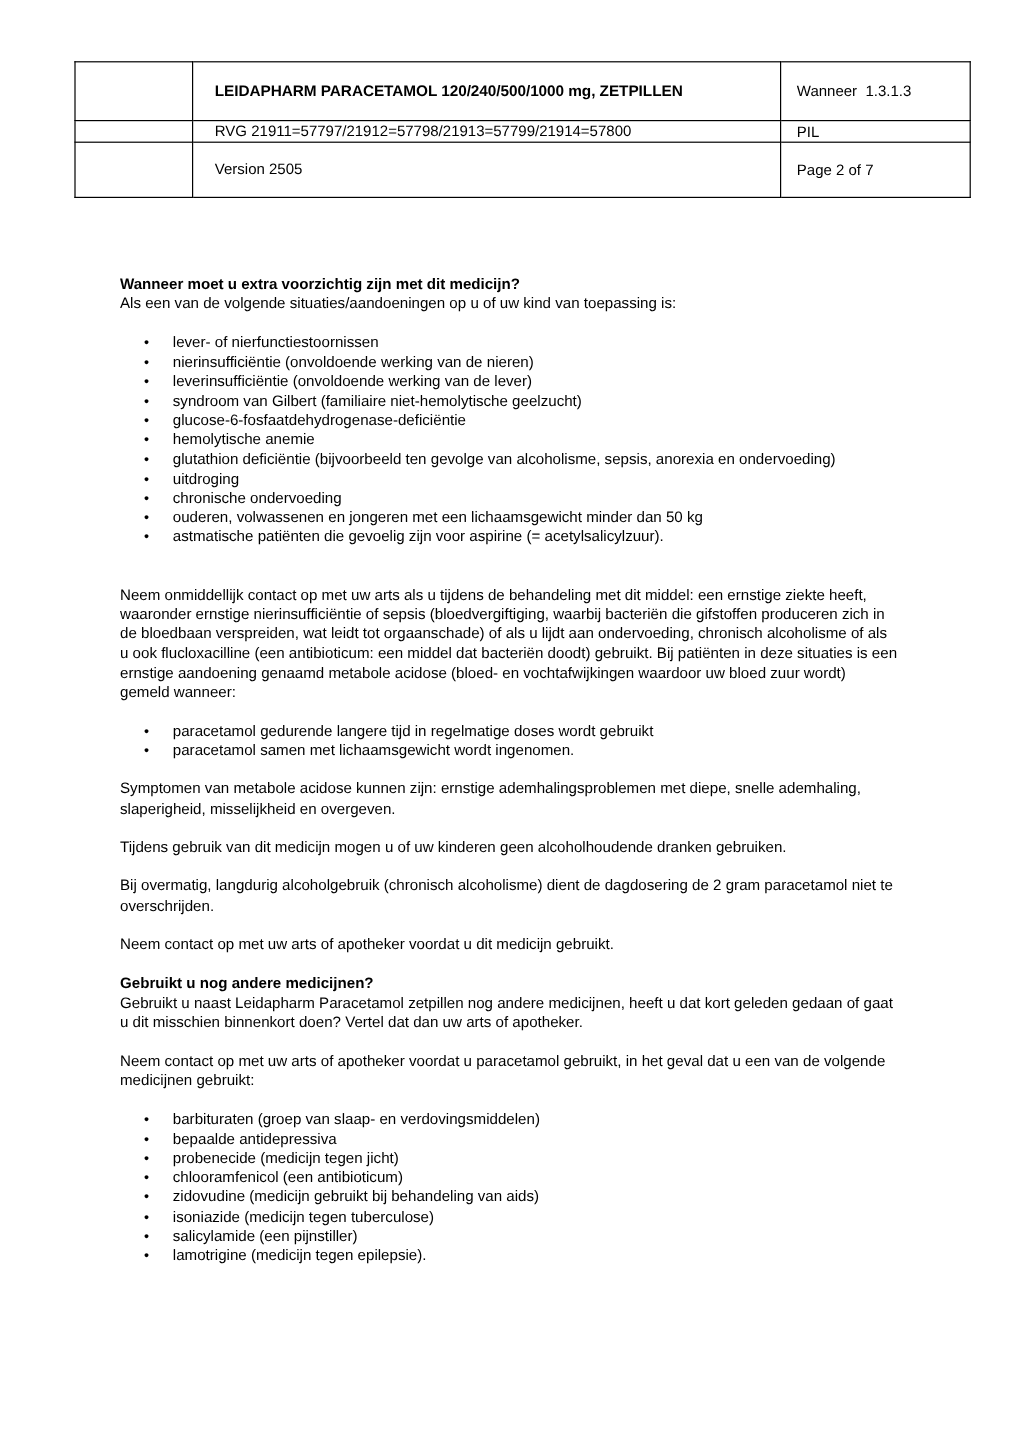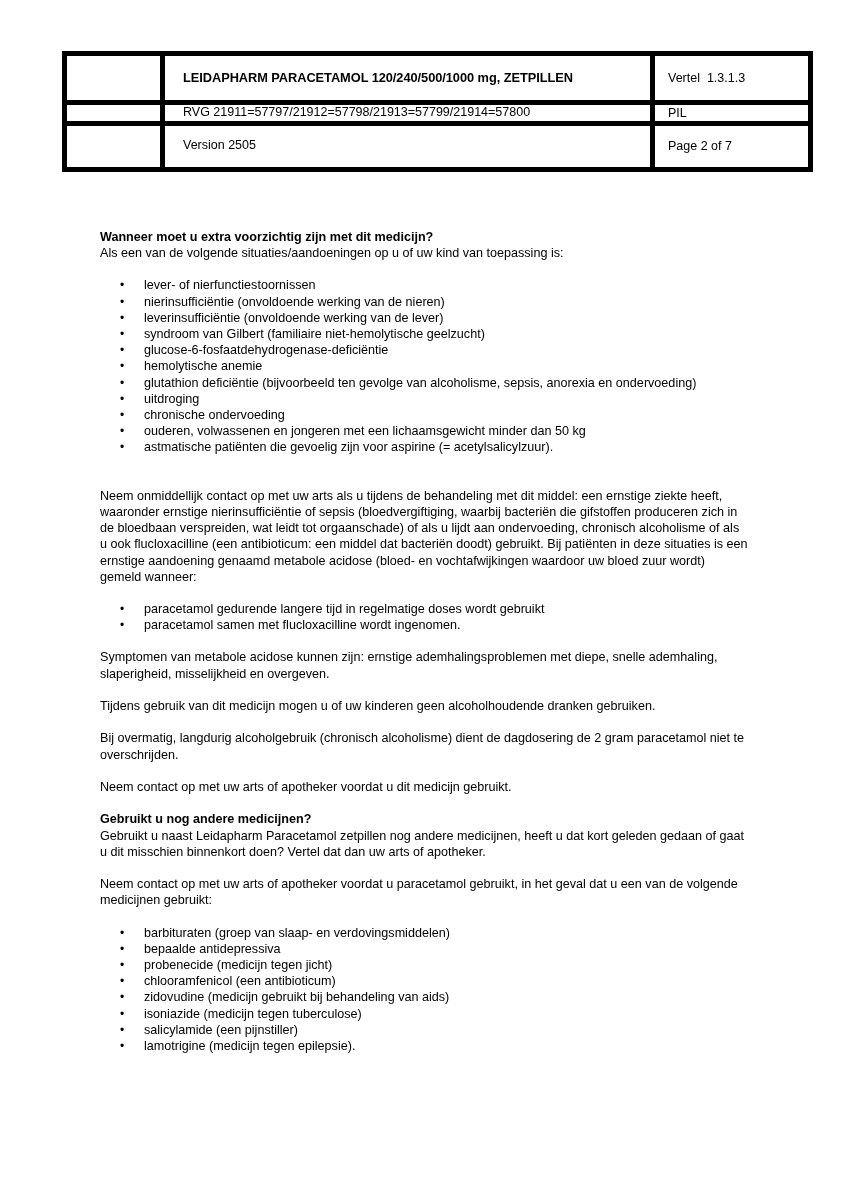--- a/index.html
+++ b/index.html
@@ -29,21 +29,21 @@
   
   .header-table {
     position: absolute;
     left: 62px;
     top: 51px;
     width: 746px;
     border-collapse: collapse;
     table-layout: fixed;
   }
   .header-table td {
-    border: 5px solid #000000;
+    border: 1px solid #000000;
     padding: 0;
     vertical-align: middle;
   }
   .col-logo   { width: 98px; }
   .col-title  { width: 490px; }
   .col-meta   { width: 158px; }
 
   .row-1 td { height: 49px; }
   .row-2 td { height: 18px; }
   .row-3 td { height: 46px; }
@@ -113,21 +113,21 @@
 <div class="page">
 
   <table class="header-table">
     <tbody>
       <tr class="row-1">
         <td class="col-logo logo-cell"></td>
         <td class="col-title">
           <div class="cell-pad cell-title">LEIDAPHARM PARACETAMOL 120/240/500/1000 mg, ZETPILLEN</div>
         </td>
         <td class="col-meta">
-          <div class="cell-meta">Vertel  1.3.1.3</div>
+          <div class="cell-meta">Wanneer  1.3.1.3</div>
         </td>
       </tr>
       <tr class="row-2">
         <td class="col-logo logo-cell"></td>
         <td class="col-title">
           <div class="cell-pad">RVG 21911=57797/21912=57798/21913=57799/21914=57800</div>
         </td>
         <td class="col-meta">
           <div class="cell-meta">PIL</div>
         </td>
@@ -162,21 +162,21 @@
       <li>ouderen, volwassenen en jongeren met een lichaamsgewicht minder dan 50 kg</li>
       <li>astmatische patiënten die gevoelig zijn voor aspirine (= acetylsalicylzuur).</li>
     </ul>
 
     <div class="spacer"></div>
 
     <p>Neem onmiddellijk contact op met uw arts als u tijdens de behandeling met dit middel: een ernstige ziekte heeft, waaronder ernstige nierinsufficiëntie of sepsis (bloedvergiftiging, waarbij bacteriën die gifstoffen produceren zich in de bloedbaan verspreiden, wat leidt tot orgaanschade) of als u lijdt aan ondervoeding, chronisch alcoholisme of als u ook flucloxacilline (een antibioticum: een middel dat bacteriën doodt) gebruikt. Bij patiënten in deze situaties is een ernstige aandoening genaamd metabole acidose (bloed- en vochtafwijkingen waardoor uw bloed zuur wordt) gemeld wanneer:</p>
 
     <ul class="bullets">
       <li>paracetamol gedurende langere tijd in regelmatige doses wordt gebruikt</li>
-      <li>paracetamol samen met flucloxacilline wordt ingenomen.</li>
+      <li>paracetamol samen met lichaamsgewicht wordt ingenomen.</li>
     </ul>
 
     <p>Symptomen van metabole acidose kunnen zijn: ernstige ademhalingsproblemen met diepe, snelle ademhaling, slaperigheid, misselijkheid en overgeven.</p>
 
     <div class="spacer"></div>
 
     <p>Tijdens gebruik van dit medicijn mogen u of uw kinderen geen alcoholhoudende dranken gebruiken.</p>
 
     <div class="spacer"></div>
 

